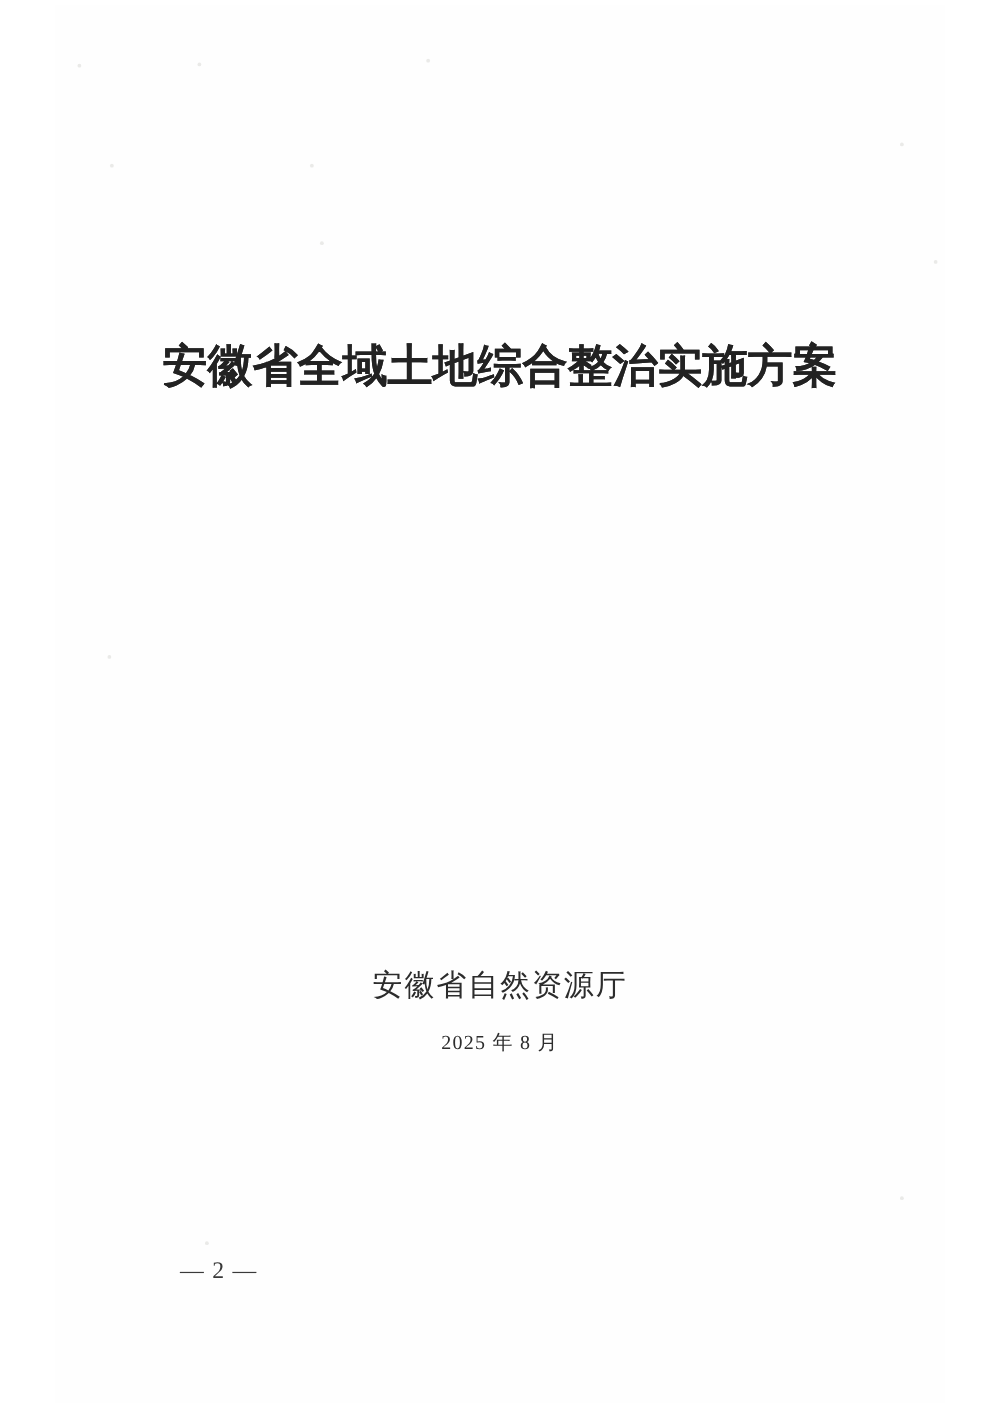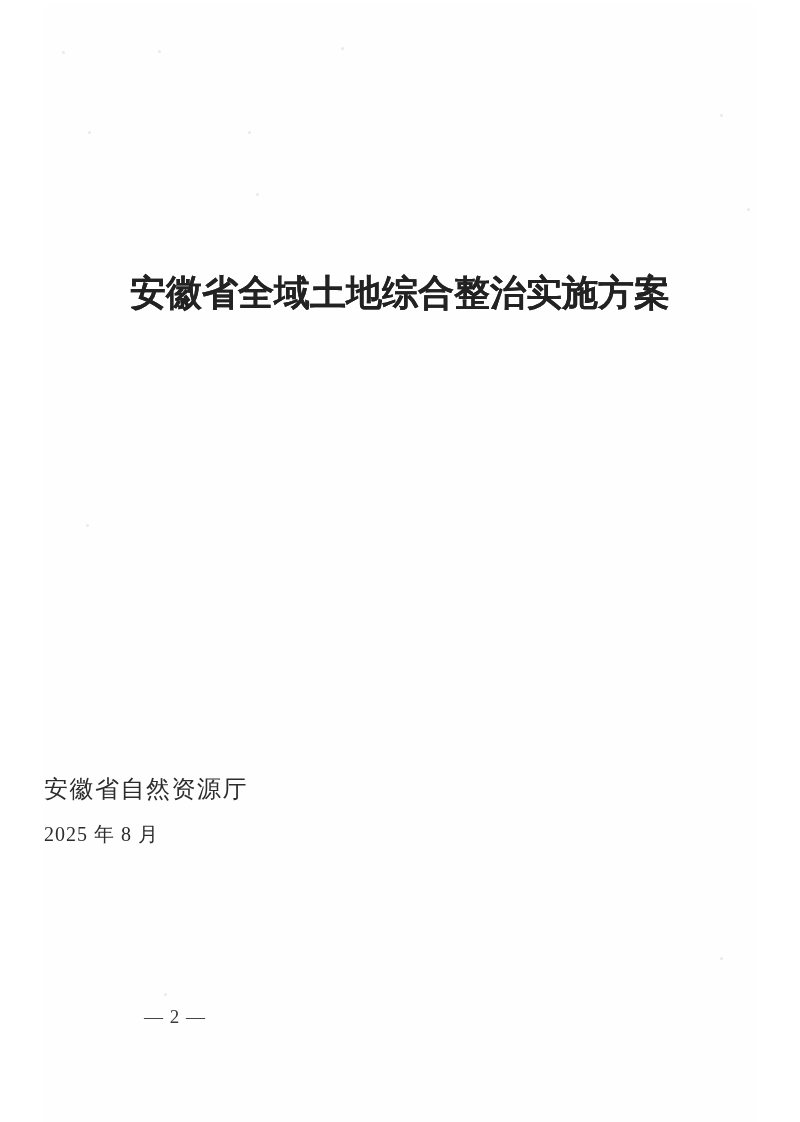--- a/index.html
+++ b/index.html
@@ -39,31 +39,31 @@
     line-height: 66px;
     letter-spacing: 0px;
     color: #222222;
     text-shadow: 0 0 0.4px #333;
   }
   .publisher-block {
     position: absolute;
     top: 763px;
     left: 0;
     width: 100%;
-    text-align: left;
+    text-align: center;
   }
   .publisher-line {
     font-size: 24px;
     line-height: 45px;
     letter-spacing: 1.5px;
     color: #2c2c2c;
     font-weight: 500;
   }
   .date-line {
-    font-size: 20px;
+    font-size: 16px;
     line-height: 45px;
     letter-spacing: 1px;
     color: #2c2c2c;
     font-weight: 500;
   }
   .page-number {
     position: absolute;
     left: 100px;
     top: 1002px;
     font-size: 19px;

